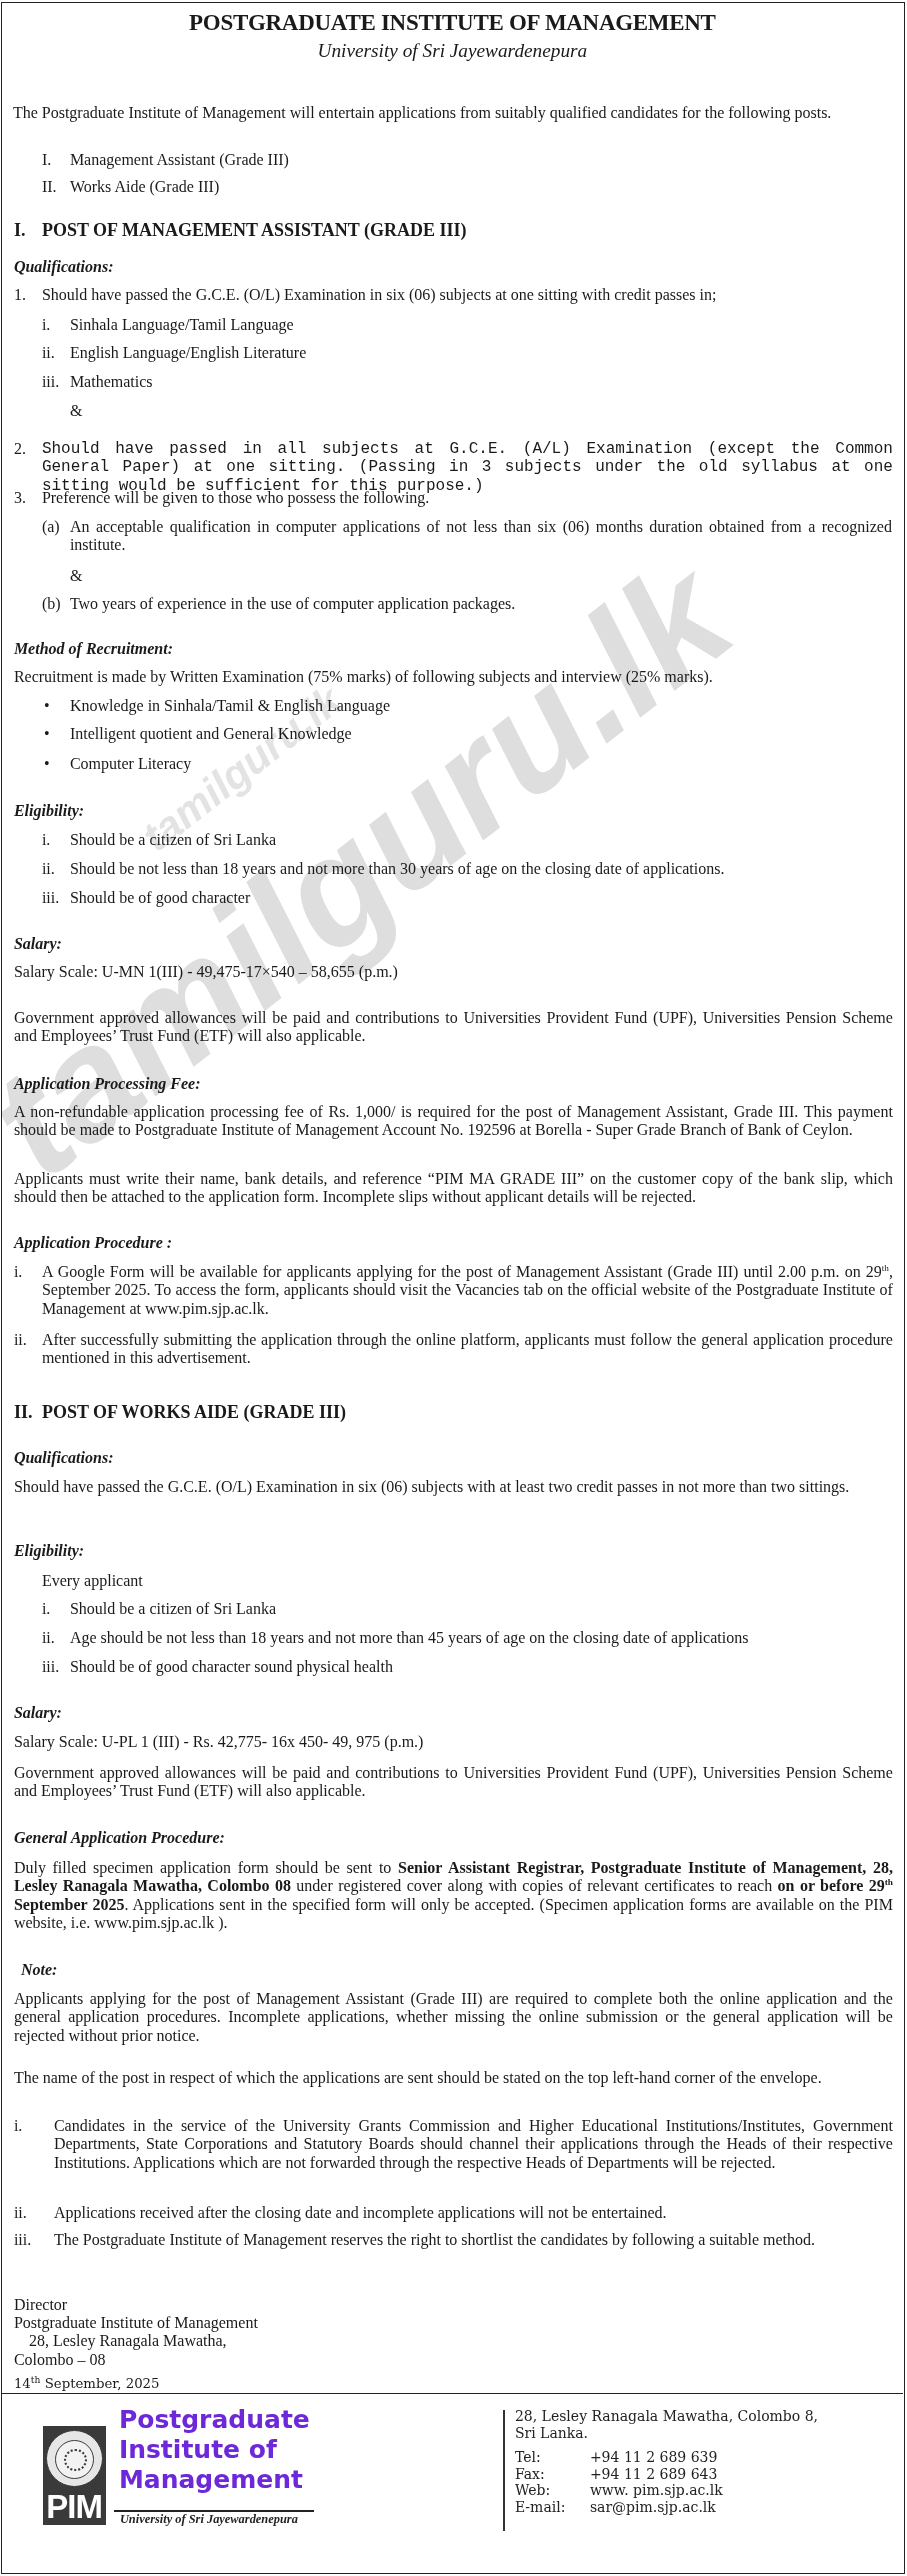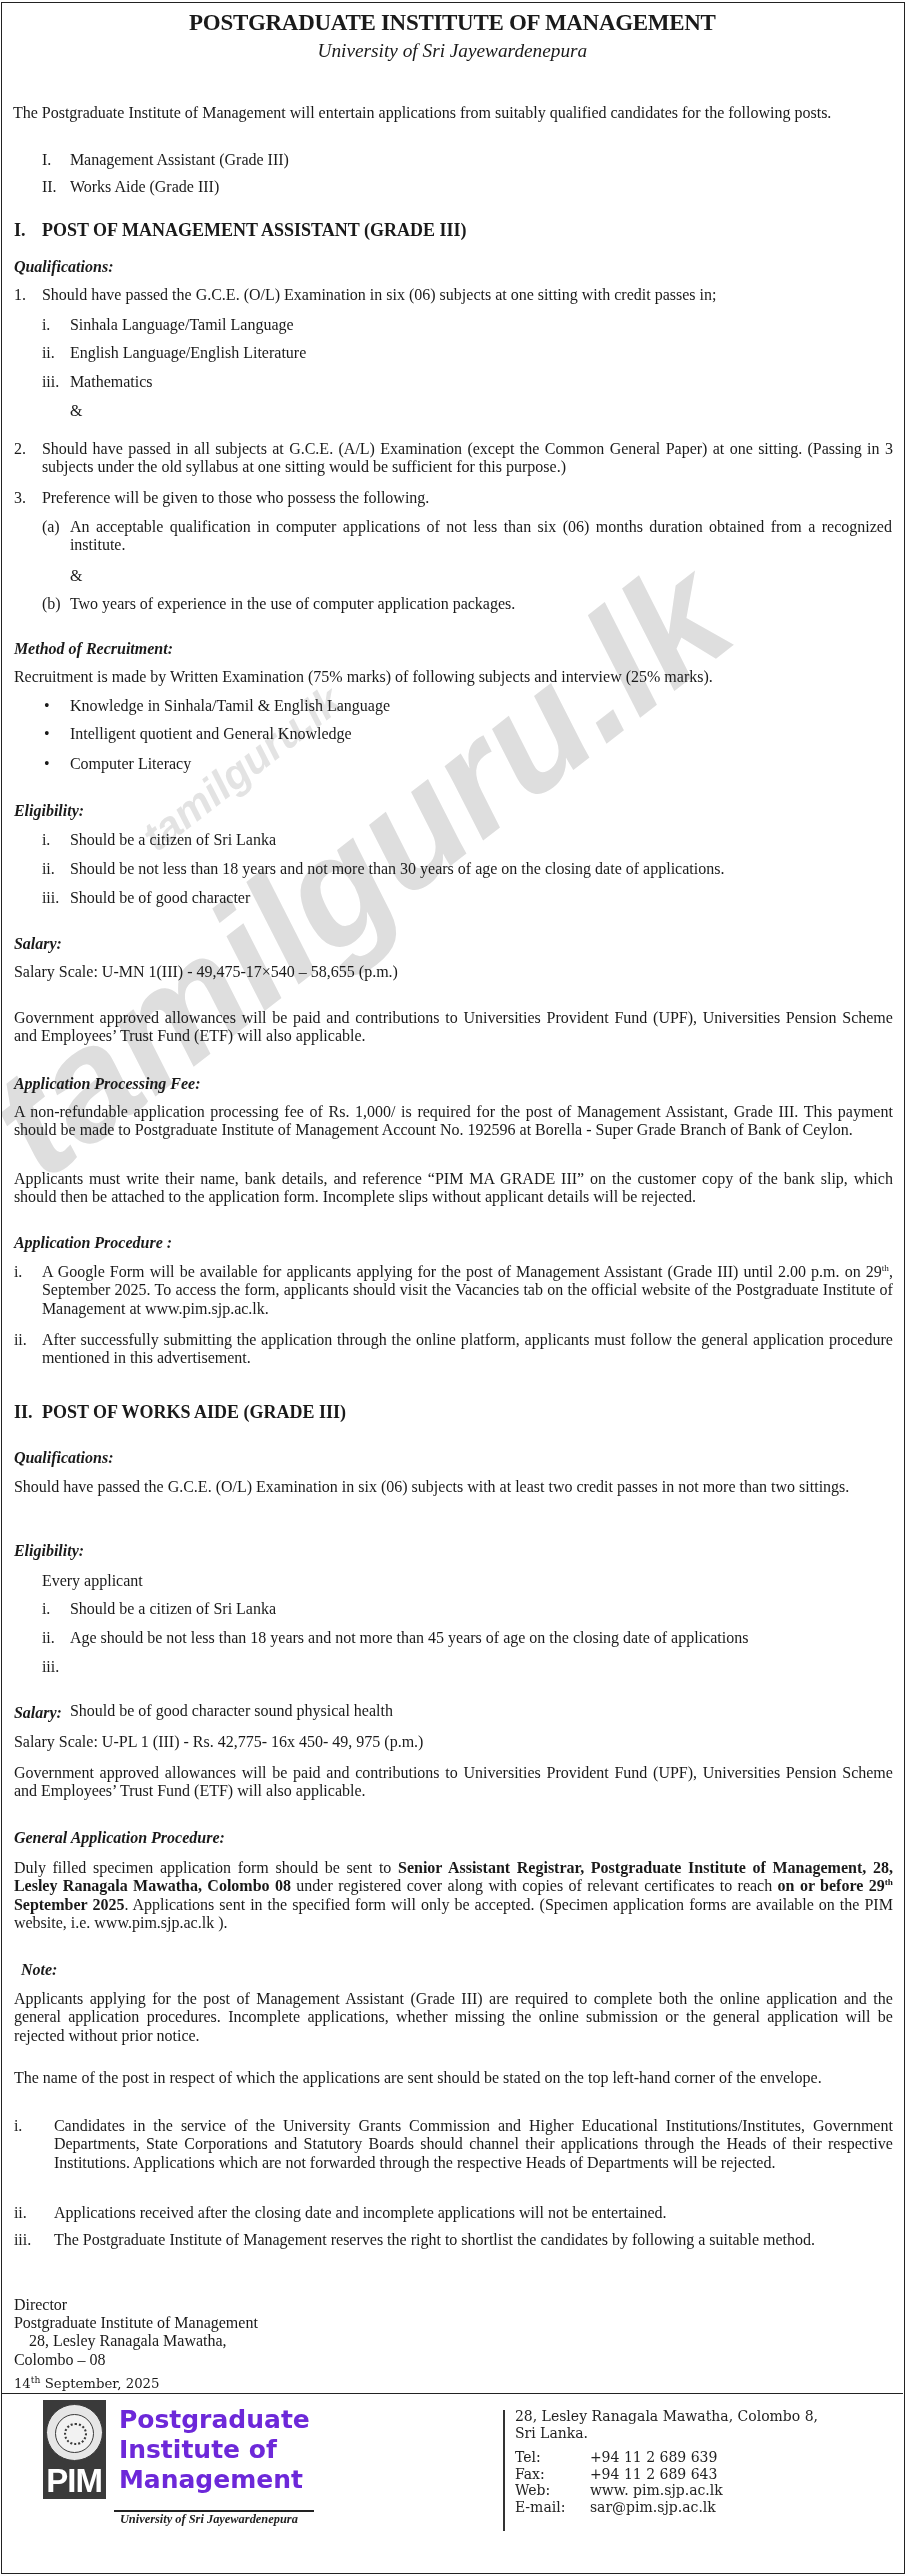--- a/index.html
+++ b/index.html
@@ -30,21 +30,21 @@
   .h-sec { position: absolute; font-size: 18px; font-weight: 700; white-space: nowrap; }
   .h-sub { position: absolute; font-size: 16px; font-weight: 700; font-style: italic; white-space: nowrap; }
   .num { position: absolute; font-size: 16px; line-height: 18.4px; }
   b { font-weight: 700; }
   sup { font-size: 9.2px; vertical-align: super; line-height: 0; }
   .footer {
     position: absolute; left: 0; top: 2390px; width: 901px; height: 178px;
     border-top: 1.8px solid #222;
   }
   .logo-box {
-    position: absolute; left: 41px; top: 6px; width: 63px; height: 99px; background: #3a3a3a;
+    position: absolute; left: 41px; top: 32px; width: 63px; height: 99px; background: #3a3a3a;
   }
   .seal {
     position: absolute; left: 2.8px; top: 4.6px; width: 57px; height: 57px; border-radius: 50%;
     background: #e6e6e6; border: 1.8px solid #3a3a3a;
   }
   .seal::before {
     content: ""; position: absolute; left: 8.3px; top: 8.3px; width: 37px; height: 37px; border-radius: 50%;
     border: 1.8px solid #3a3a3a; background: #f2f2f2;
   }
   .seal::after {
@@ -95,21 +95,21 @@
 
     <div class="num txt" style="left:40px; top:313px;">i.</div>
     <div class="line txt" style="left:68px; top:313px;">Sinhala Language/Tamil Language</div>
     <div class="num txt" style="left:40px; top:341px;">ii.</div>
     <div class="line txt" style="left:68px; top:341px;">English Language/English Literature</div>
     <div class="num txt" style="left:40px; top:370px;">iii.</div>
     <div class="line txt" style="left:68px; top:370px;">Mathematics</div>
     <div class="line txt" style="left:68px; top:399px;">&amp;</div>
 
     <div class="num txt" style="left:12px; top:437px;">2.</div>
-    <div class="para txt" style="left:40px; top:437px; width:851px;">Should have passed in all subjects at G.C.E. (A/L) Examination (except the Common General Paper) at one sitting. (Passing in 3 subjects under the old syllabus at one sitting would be sufficient for this purpose.)</div>
+    <div class="para txt" style="left:40px; top:437px; width:851px;font-family:Liberation Mono, monospace;">Should have passed in all subjects at G.C.E. (A/L) Examination (except the Common General Paper) at one sitting. (Passing in 3 subjects under the old syllabus at one sitting would be sufficient for this purpose.)</div>
     <div class="num txt" style="left:12px; top:486px;">3.</div>
     <div class="line txt" style="left:40px; top:486px;">Preference will be given to those who possess the following.</div>
 
     <div class="num txt" style="left:40px; top:515px;">(a)</div>
     <div class="para txt" style="left:68px; top:515px; width:822px;">An acceptable qualification in computer applications of not less than six (06) months duration obtained from a recognized institute.</div>
     <div class="line txt" style="left:68px; top:564px;">&amp;</div>
     <div class="num txt" style="left:40px; top:592px;">(b)</div>
     <div class="line txt" style="left:68px; top:592px;">Two years of experience in the use of computer application packages.</div>
 
     <div class="h-sub txt" style="left:12px; top:637px;">Method of Recruitment:</div>
@@ -149,21 +149,21 @@
     <div class="h-sub txt" style="left:12px; top:1446px;">Qualifications:</div>
     <div class="para txt" style="left:12px; top:1475px; width:879px;">Should have passed the G.C.E. (O/L) Examination in six (06) subjects with at least two credit passes in not more than two sittings.</div>
 
     <div class="h-sub txt" style="left:12px; top:1539px;">Eligibility:</div>
     <div class="line txt" style="left:40px; top:1569px;">Every applicant</div>
     <div class="num txt" style="left:40px; top:1597px;">i.</div>
     <div class="line txt" style="left:68px; top:1597px;">Should be a citizen of Sri Lanka</div>
     <div class="num txt" style="left:40px; top:1626px;">ii.</div>
     <div class="line txt" style="left:68px; top:1626px;">Age should be not less than 18 years and not more than 45 years of age on the closing date of applications</div>
     <div class="num txt" style="left:40px; top:1655px;">iii.</div>
-    <div class="line txt" style="left:68px; top:1655px;margin-top:44px;">Should be of good character sound physical health</div>
+    <div class="line txt" style="left:68px; top:1655px;">Should be of good character sound physical health</div>
 
     <div class="h-sub txt" style="left:12px; top:1701px;">Salary:</div>
     <div class="line txt" style="left:12px; top:1730px;">Salary Scale: U-PL 1 (III) - Rs. 42,775- 16x 450- 49, 975 (p.m.)</div>
     <div class="para txt" style="left:12px; top:1761px; width:879px;">Government approved allowances will be paid and contributions to Universities Provident Fund (UPF), Universities Pension Scheme and Employees’ Trust Fund (ETF) will also applicable.</div>
 
     <div class="h-sub txt" style="left:12px; top:1826px;">General Application Procedure:</div>
     <div class="para txt" style="left:12px; top:1856px; width:879px;"><span>Duly filled specimen application form should be sent to </span><b>Senior Assistant Registrar, Postgraduate Institute of Management, 28, Lesley Ranagala Mawatha, Colombo 08</b><span> under registered cover along with copies of relevant certificates to reach </span><b><span>on or before 29</span><sup>th</sup><span> September 2025</span></b><span>. Applications sent in the specified form will only be accepted. (Specimen application forms are available on the PIM website, i.e. www.pim.sjp.ac.lk ).</span></div>
 
     <div class="h-sub txt" style="left:12px; top:1958px;margin-left:7px;">Note:</div>
     <div class="para txt" style="left:12px; top:2066px; width:879px;">The name of the post in respect of which the applications are sent should be stated on the top left-hand corner of the envelope.</div>

